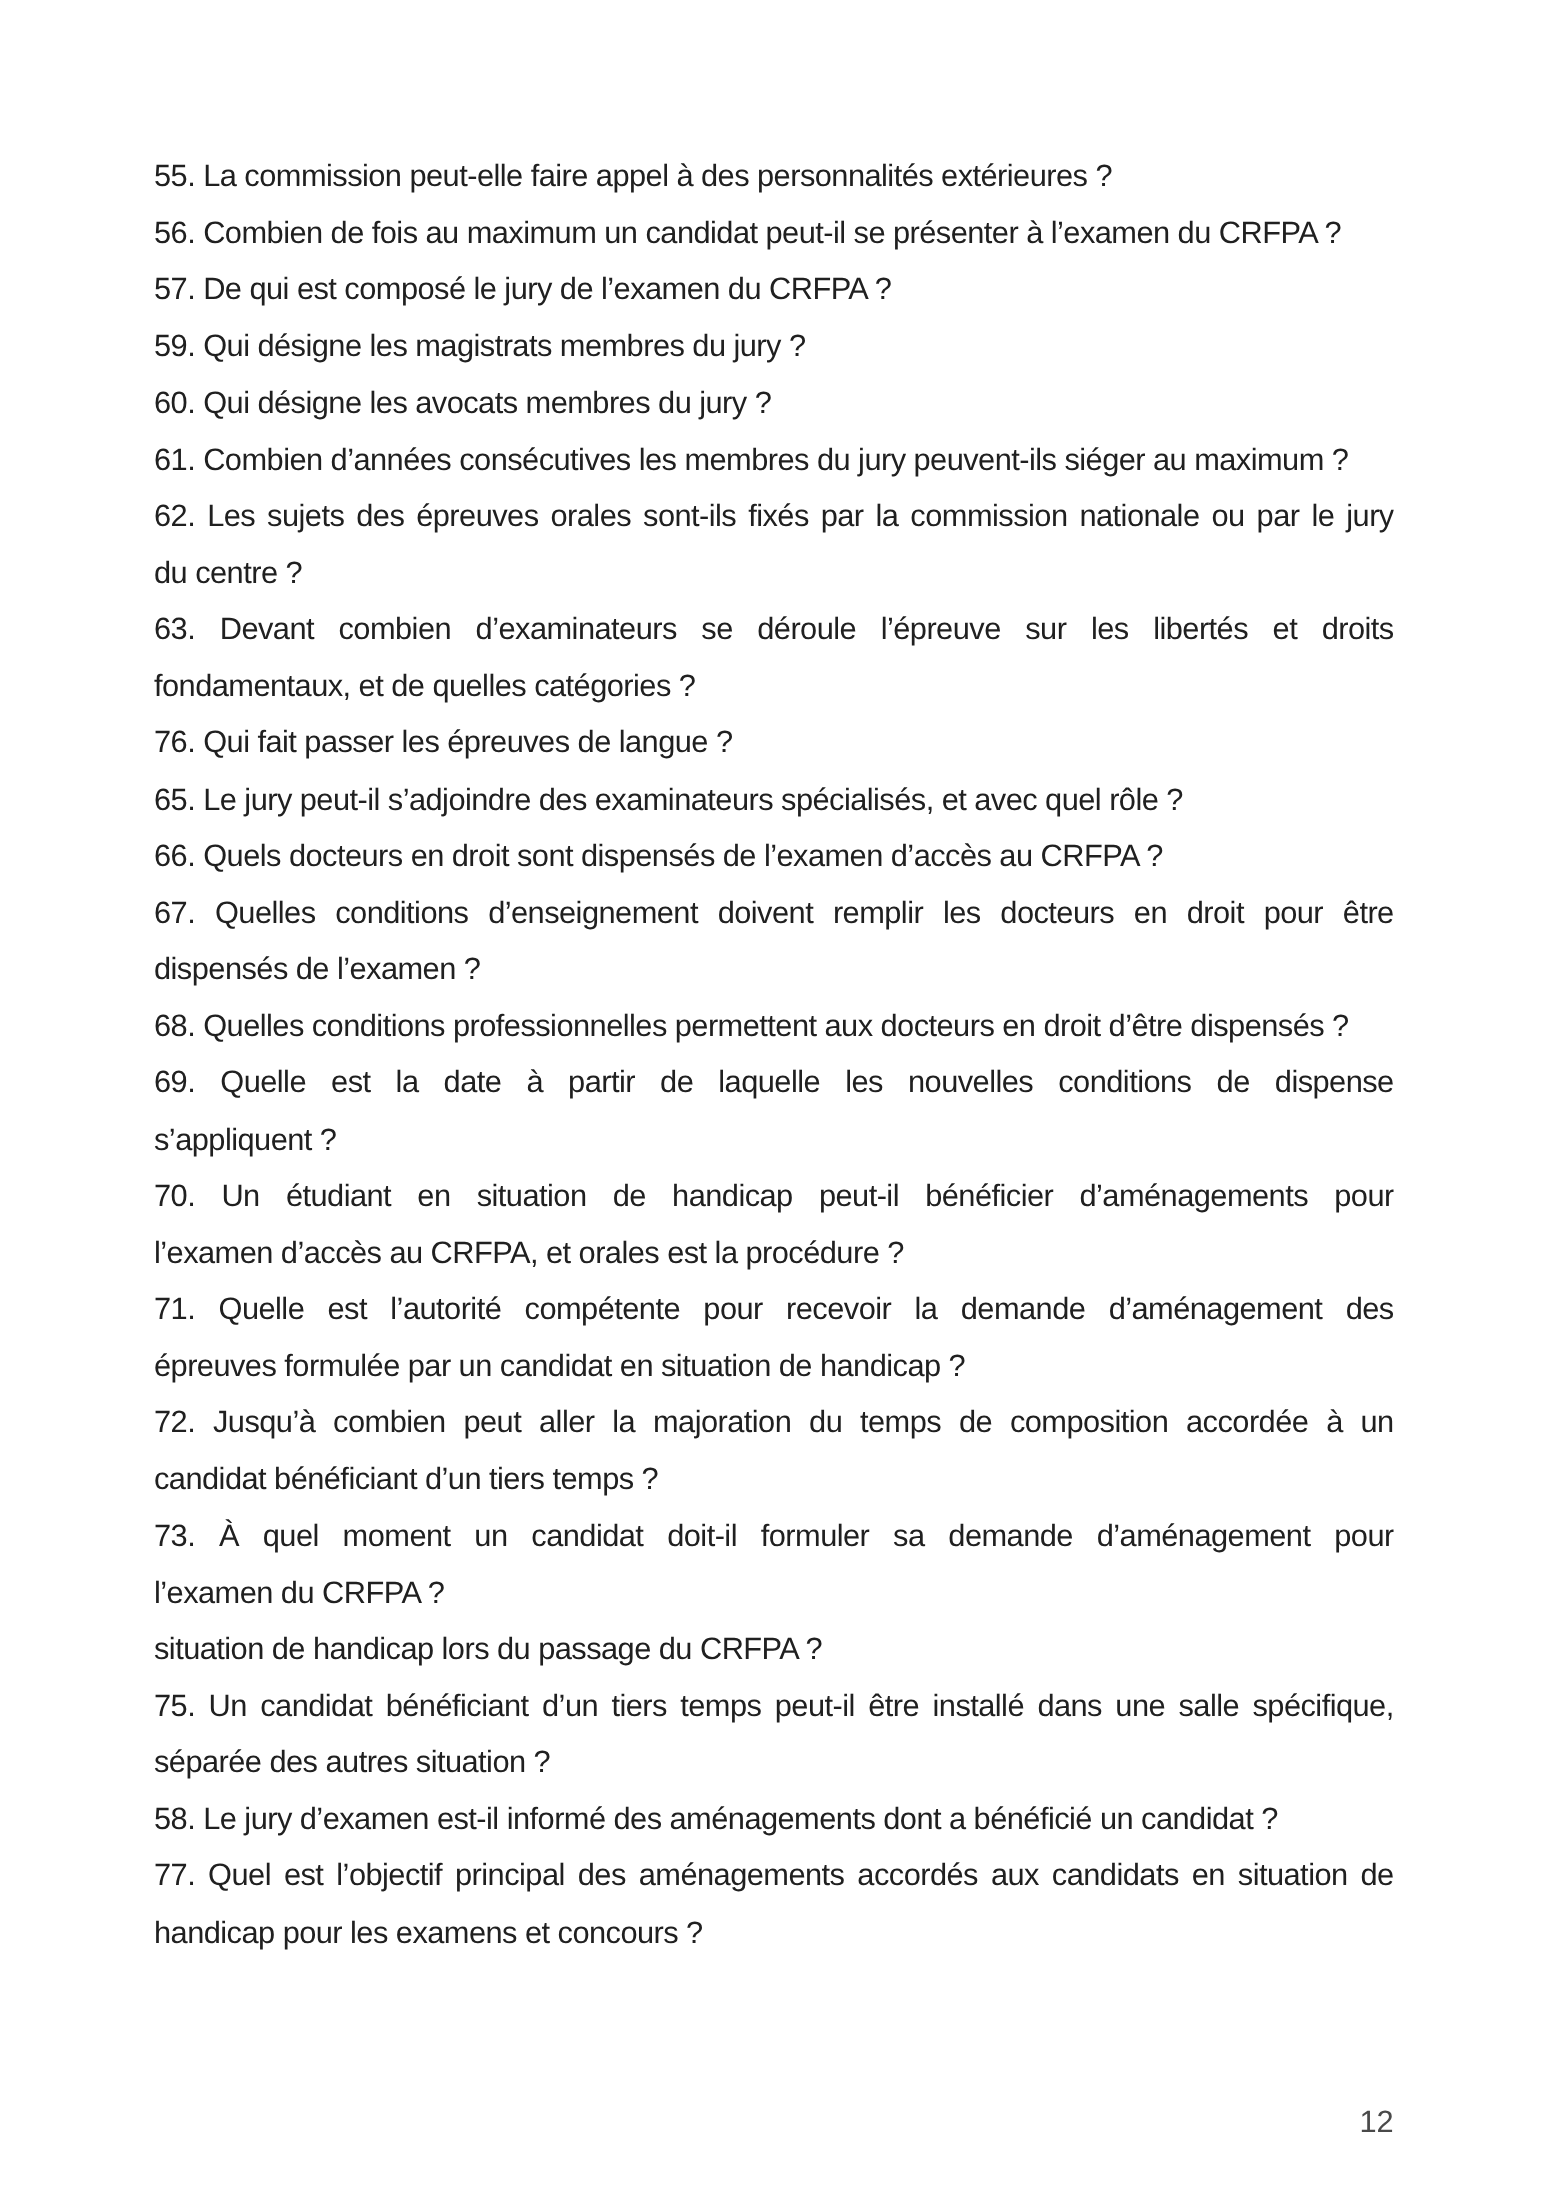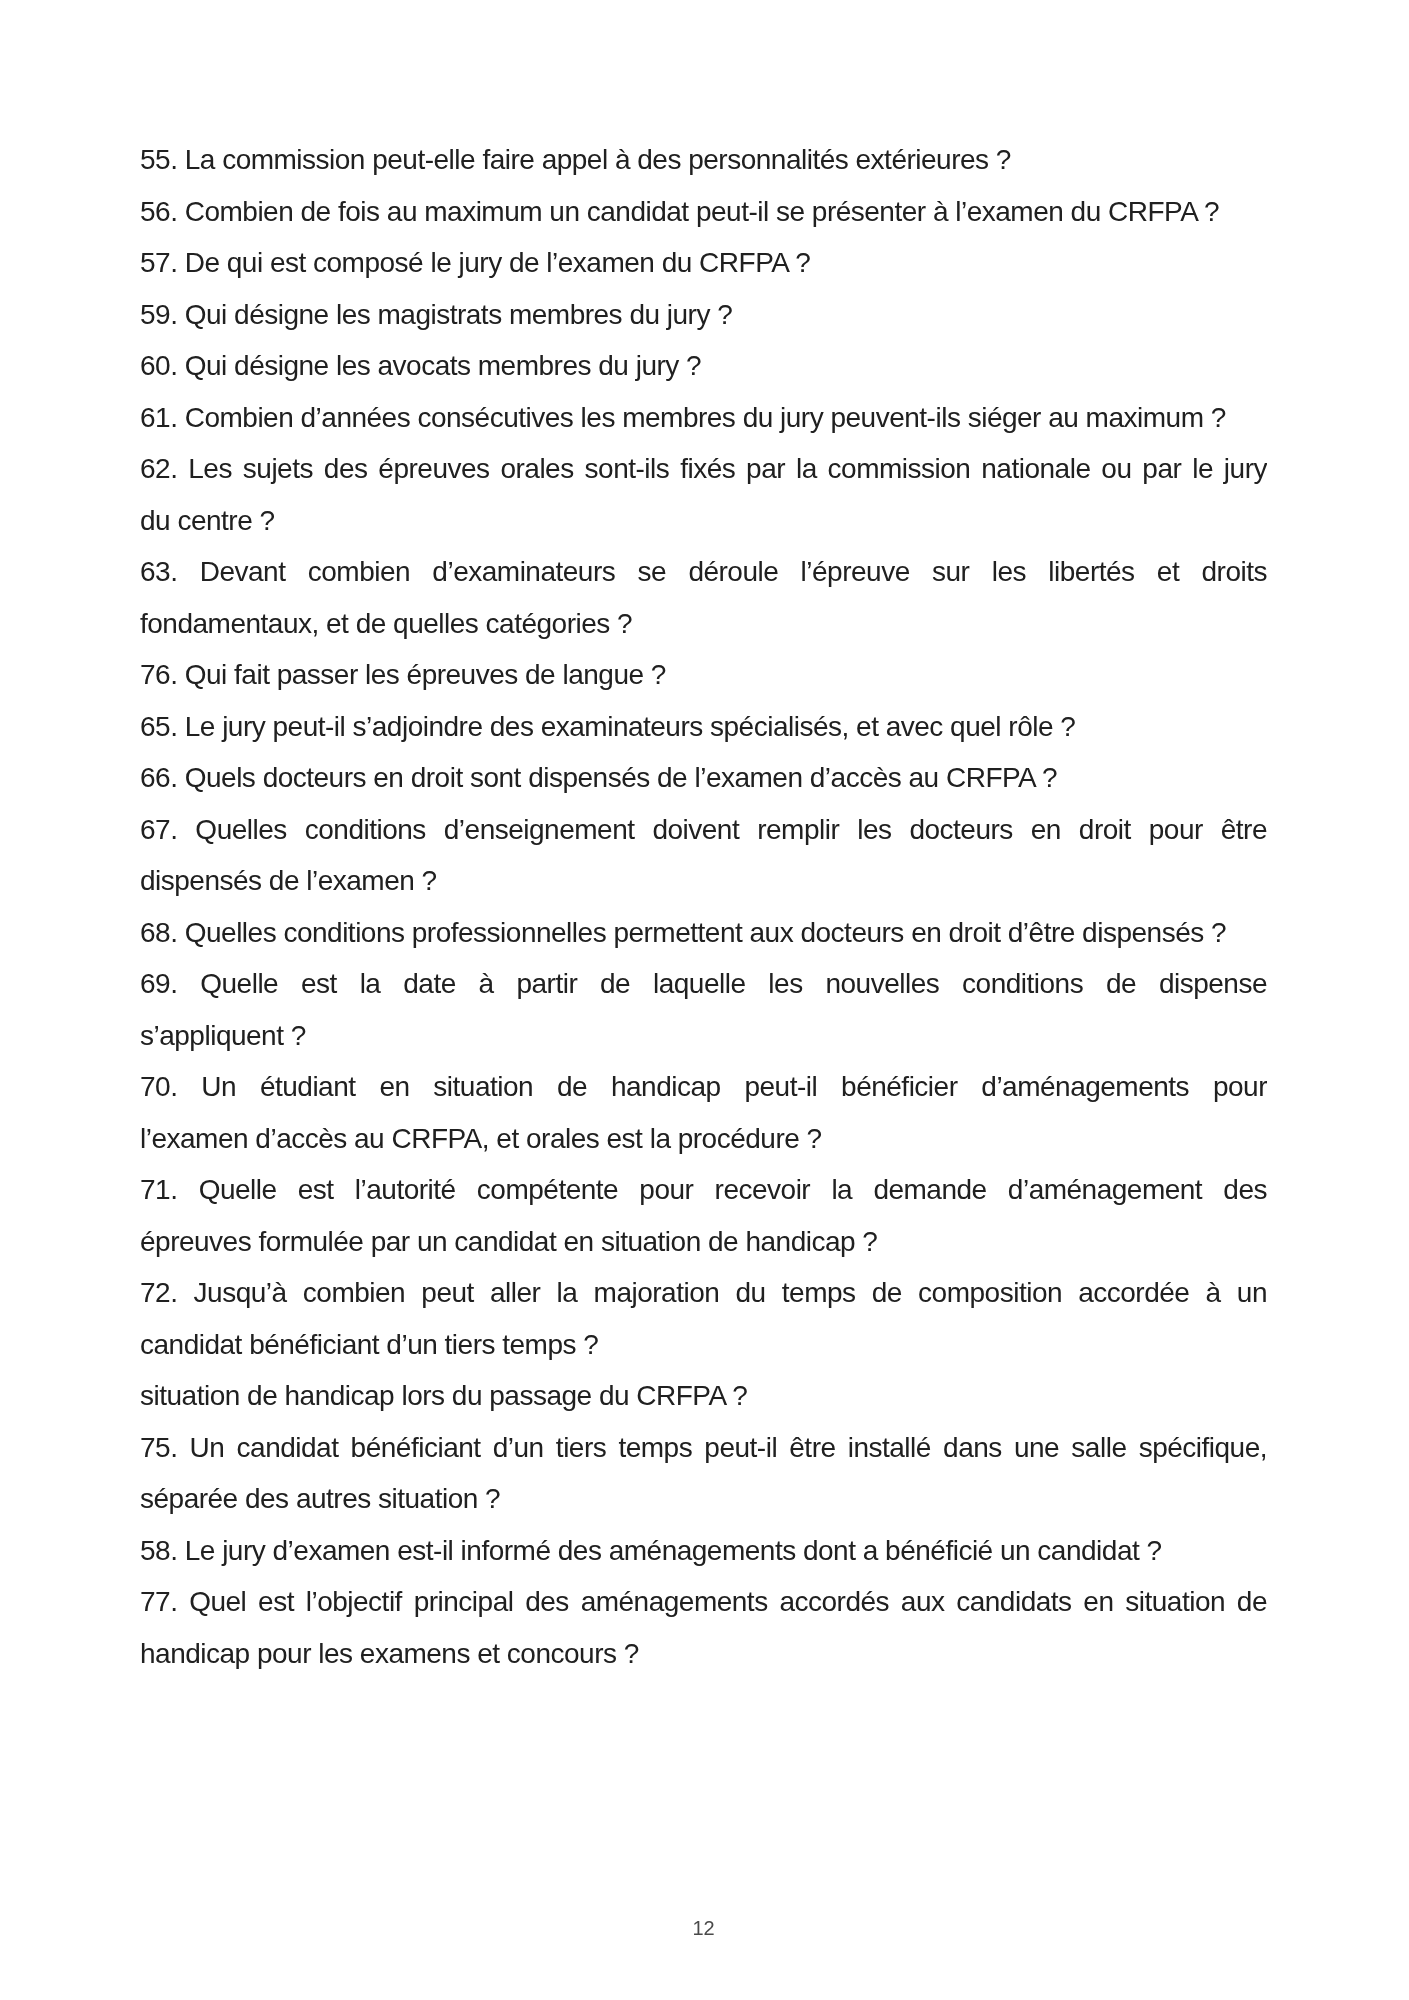--- a/index.html
+++ b/index.html
@@ -33,23 +33,23 @@
   
   .jl {
     text-align: justify;
     text-align-last: justify;
   }
   .page-number {
     position: absolute;
     left: 140px;
     top: 1903px;
     width: 1127px;
-    text-align: center;
+    text-align: right;
     color: #4a4a4a;
-    font-size: 20px;
+    font-size: 28px;
     line-height: 51.5px;
   }
 </style>
 </head>
 <body>
 
 <div class="page">
   <main class="content">
     <div class="q">
       <p class="line">55. La commission peut-elle faire appel à des personnalités extérieures ?</p>
@@ -103,20 +103,24 @@
     </div>
     <div class="q">
       <p class="line jl">71. Quelle est l’autorité compétente pour recevoir la demande d’aménagement des</p>
       <p class="line">épreuves formulée par un candidat en situation de handicap ?</p>
     </div>
     <div class="q">
       <p class="line jl">72. Jusqu’à combien peut aller la majoration du temps de composition accordée à un</p>
       <p class="line">candidat bénéficiant d’un tiers temps ?</p>
     </div>
     <div class="q">
+      <p class="line jl">73. À quel moment un candidat doit-il formuler sa demande d’aménagement pour</p>
+      <p class="line">l’examen du CRFPA ?</p>
+    </div>
+    <div class="q">
       <p class="line">situation de handicap lors du passage du CRFPA ?</p>
     </div>
     <div class="q">
       <p class="line jl">75. Un candidat bénéficiant d’un tiers temps peut-il être installé dans une salle spécifique,</p>
       <p class="line">séparée des autres situation ?</p>
     </div>
     <div class="q">
       <p class="line">58. Le jury d’examen est-il informé des aménagements dont a bénéficié un candidat ?</p>
     </div>
     <div class="q">

